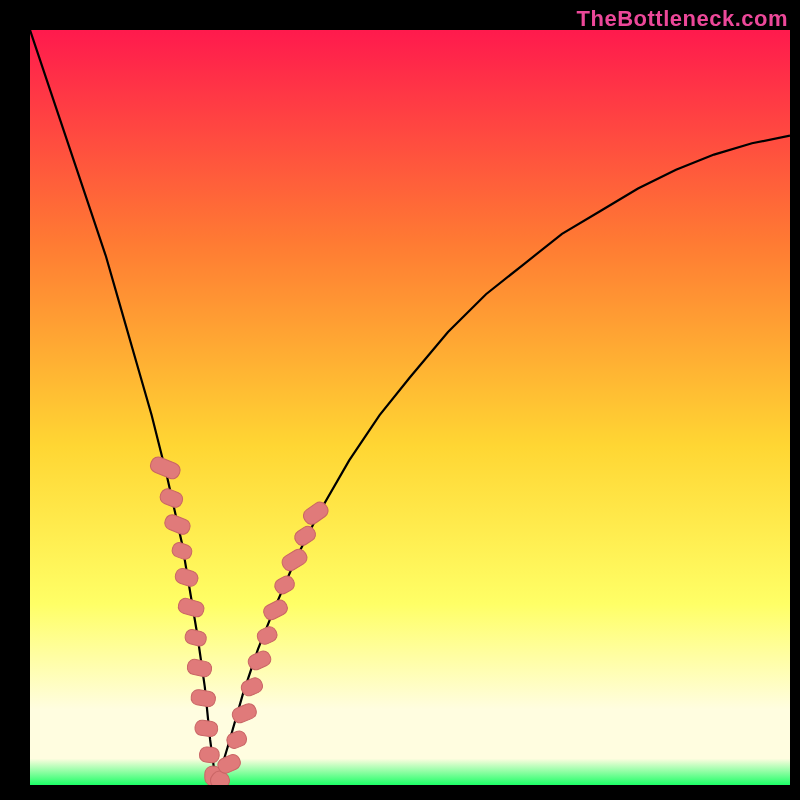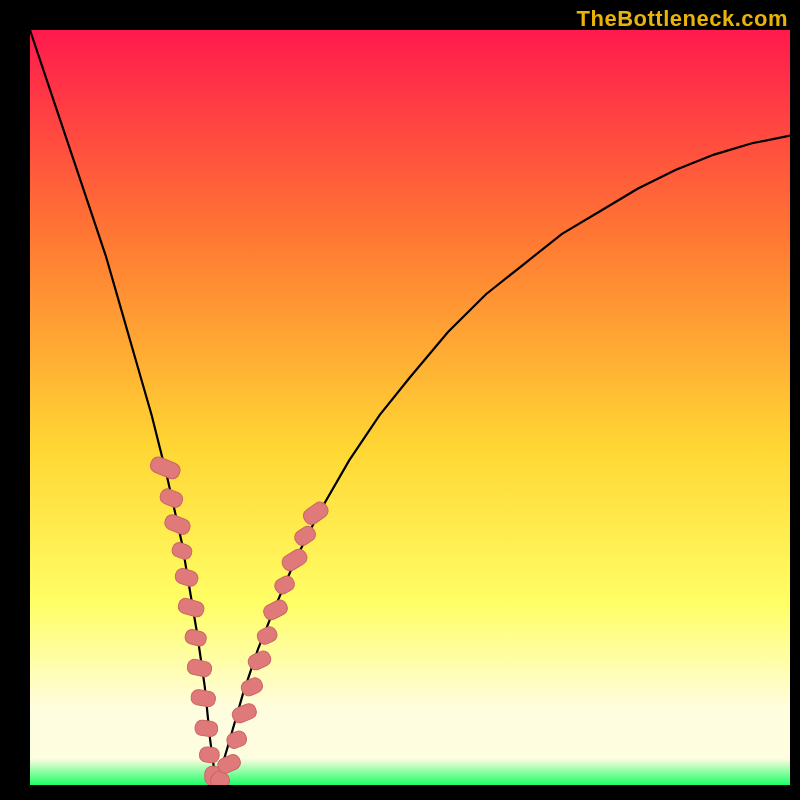--- a/index.html
+++ b/index.html
@@ -23,21 +23,21 @@
     top: 30px;
     width: 760px;
     height: 755px;
     overflow: hidden;
   }
   .plot svg { display: block; }
   .watermark {
     position: absolute;
     top: 6px;
     right: 12px;
-    color: #eab308;
+    color: #ec4899;
     font-size: 22px;
     font-weight: 600;
     letter-spacing: 0.5px;
     user-select: none;
   }
 </style>
 </head>
 <body>
 
 <div class="frame">

